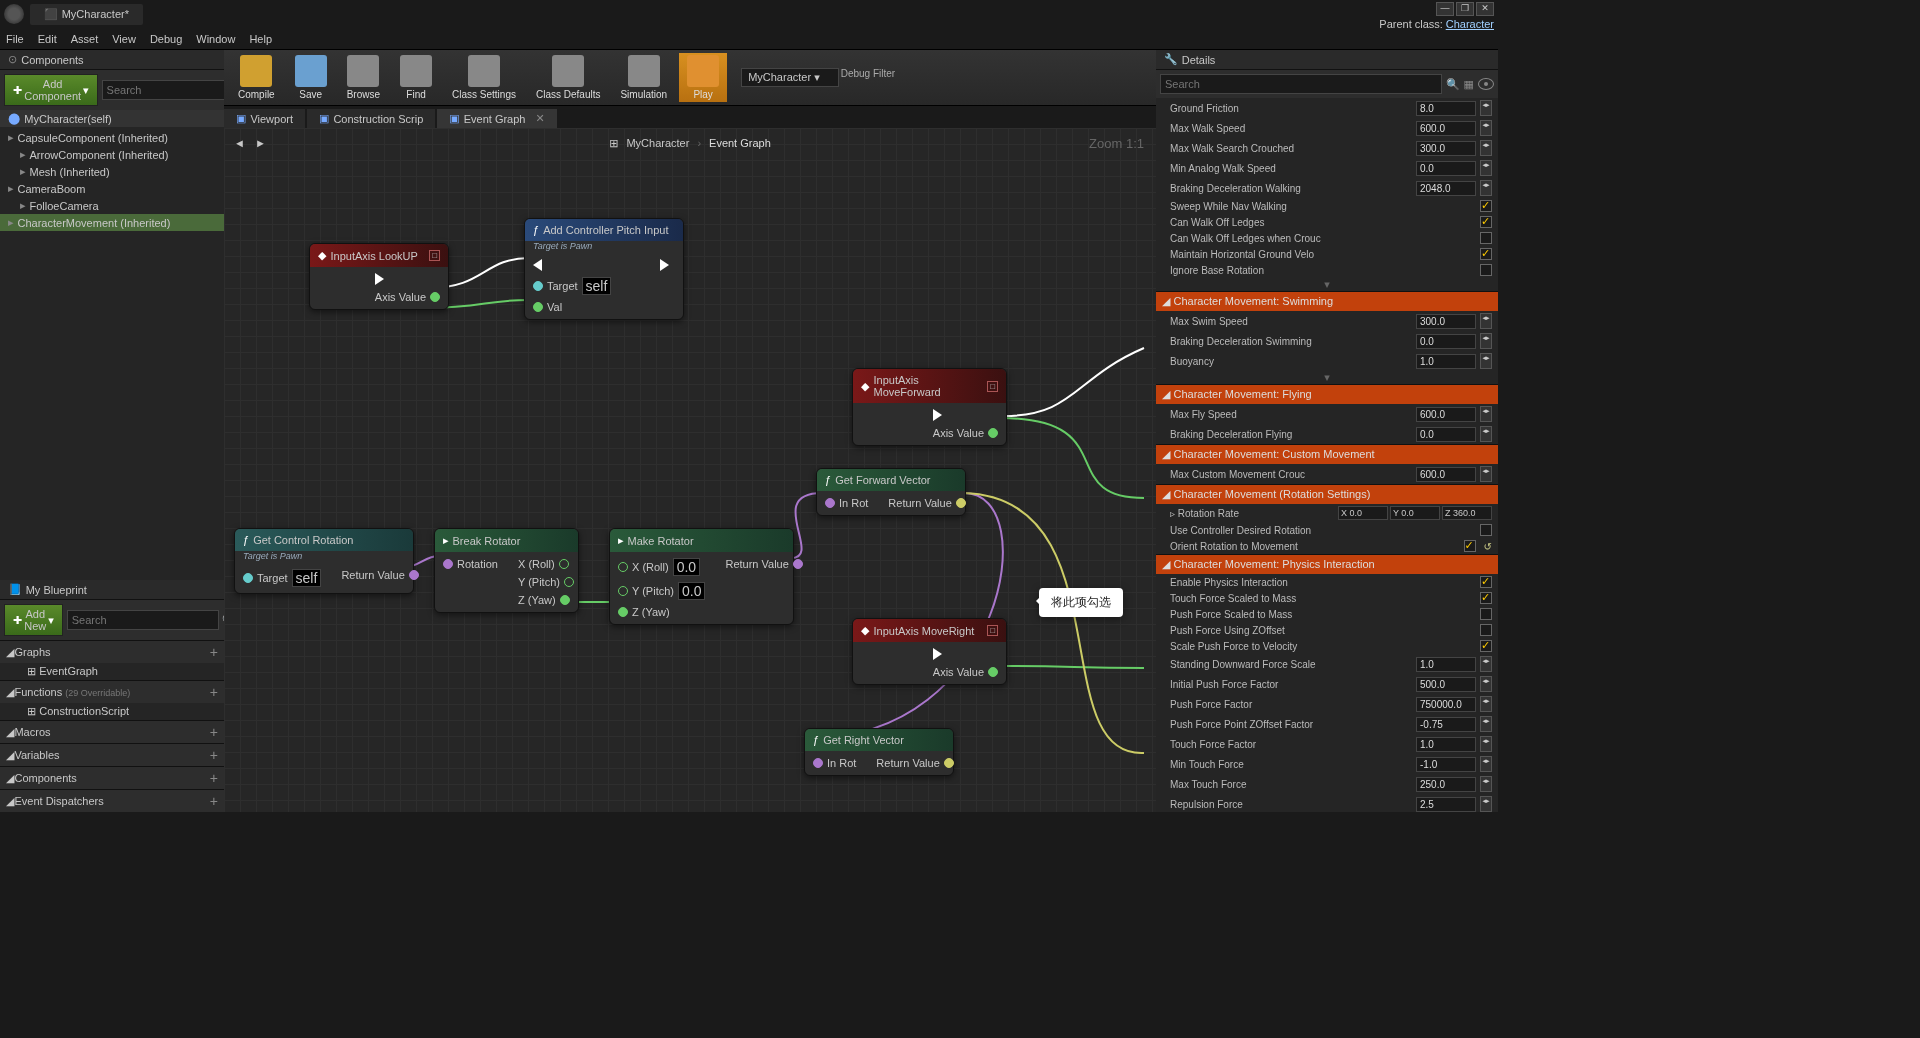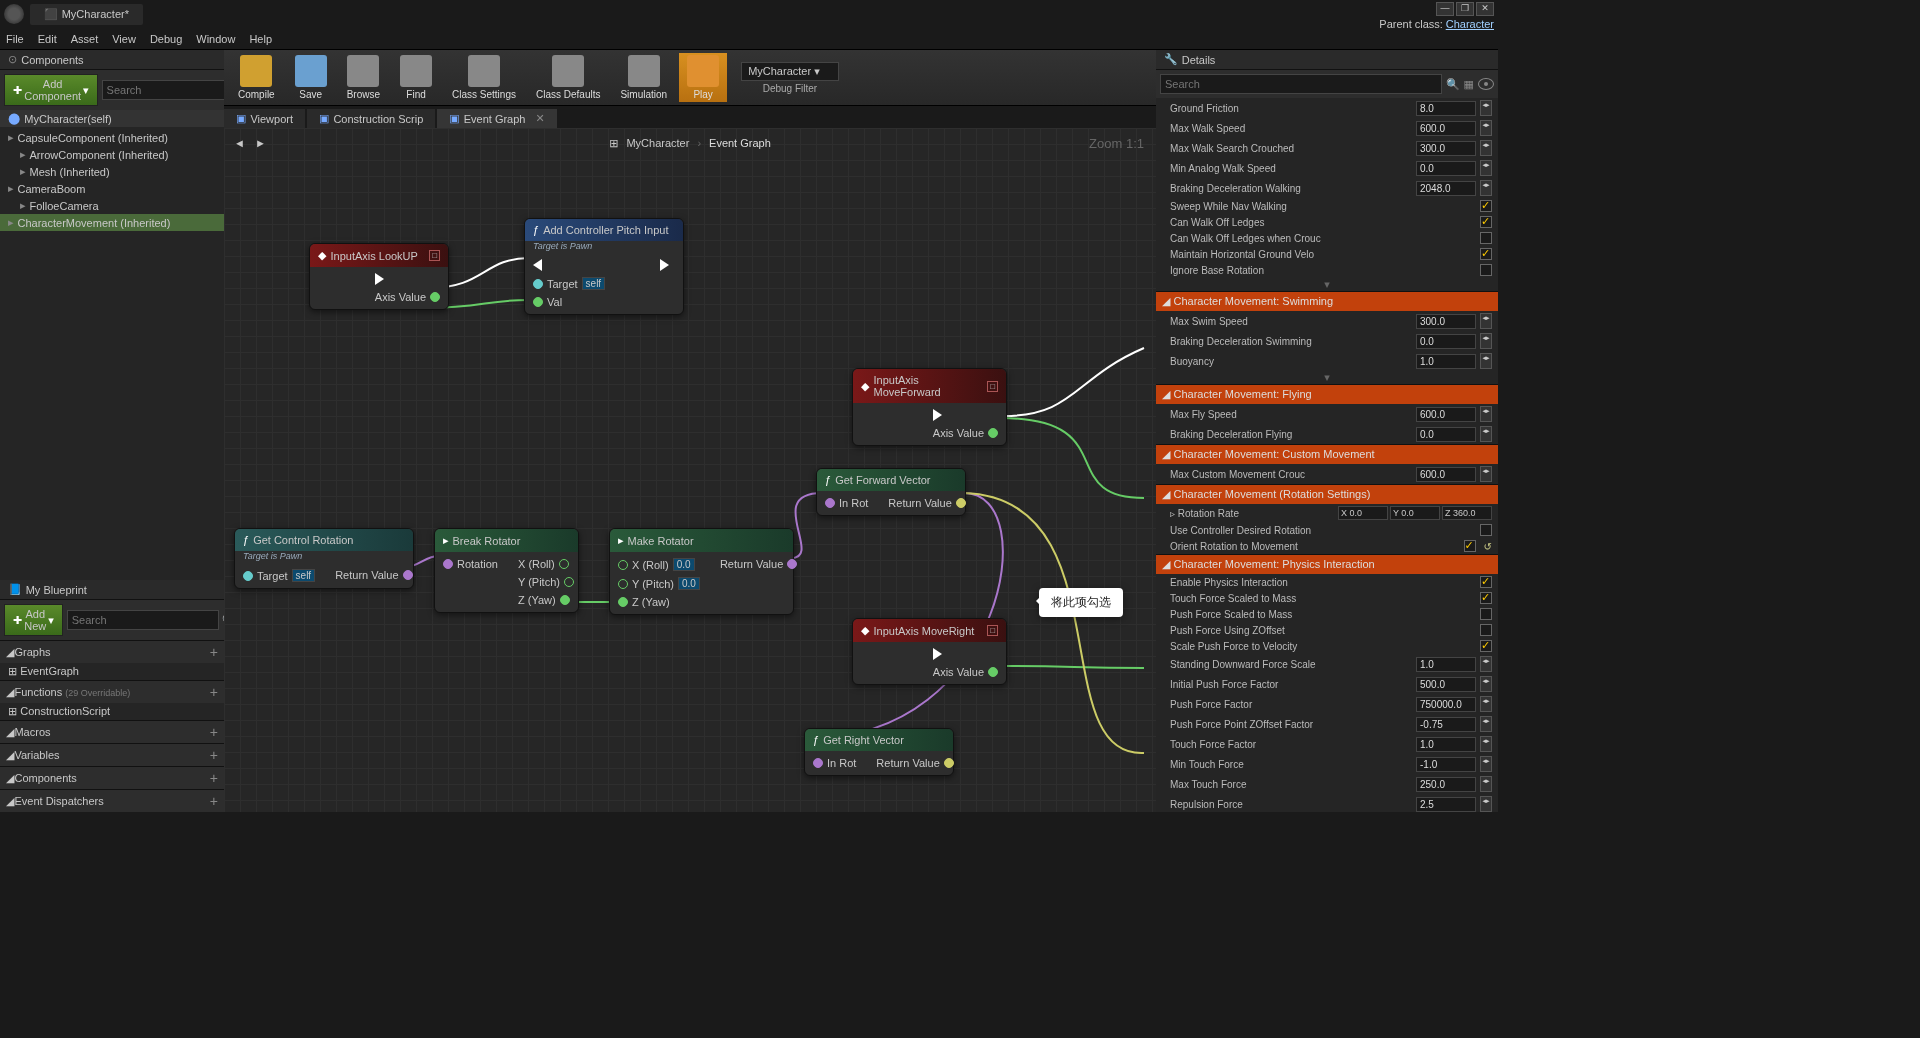--- a/index.html
+++ b/index.html
@@ -19,21 +19,21 @@
 .panel-tab.small{background:#2a2a2a;font-size:10px}
 .add-btn{background:linear-gradient(#5a8a2a,#3a6a1a);border:1px solid #222;padding:3px 8px;color:#fff;font-size:11px;cursor:pointer;display:inline-flex;align-items:center;gap:2px}
 .search-box{flex:1;background:#1a1a1a;border:1px solid #444;padding:2px 4px;height:20px;color:#888}
 .toolbar-row{display:flex;align-items:center;gap:4px;padding:4px;background:#2d2d2d}
 .comp-tree{padding:2px 0;flex-shrink:0}
 .tree-item{padding:2px 4px 2px 8px;cursor:pointer;display:flex;align-items:center;gap:4px;font-size:11px}
 .tree-item.selected{background:#4a6a3a}
 .tree-item.indent1{padding-left:20px}
 .bp-section{padding:3px 6px;background:#2d2d2d;border-top:1px solid #111;display:flex;justify-content:space-between;align-items:center;cursor:pointer}
 .bp-section .plus{color:#888;font-size:14px}
-.bp-item{padding:2px 8px;font-size:11px}
+.bp-item{padding:2px 27px;font-size:11px}
 .center-col{flex:1;display:flex;flex-direction:column;background:#1e1e1e;position:relative}
 .toolbar{height:56px;background:linear-gradient(#333,#282828);display:flex;align-items:center;padding:0 6px;gap:4px;border-bottom:1px solid #000}
 .tool-btn{display:flex;flex-direction:column;align-items:center;padding:2px 8px;cursor:pointer;gap:2px}
 .tool-btn.active{background:linear-gradient(#d89020,#b87010)}
 .tool-icon{width:32px;height:32px;border-radius:3px}
 .tool-btn span{font-size:10px;color:#ddd}
 .combo{background:#1a1a1a;border:1px solid #444;padding:2px 18px 2px 6px;font-size:11px;position:relative}
 .tabs-row{height:22px;background:#1a1a1a;display:flex;align-items:end}
 .graph-tab{padding:3px 12px;background:#2a2a2a;margin-right:2px;font-size:11px;cursor:pointer;display:flex;align-items:center;gap:4px}
 .graph-tab.active{background:#353535}
@@ -52,21 +52,21 @@
 .node-body{padding:6px 8px;display:flex;justify-content:space-between;gap:20px}
 .pins-left,.pins-right{display:flex;flex-direction:column;gap:6px}
 .pin{display:flex;align-items:center;gap:4px;font-size:10px;white-space:nowrap}
 .pin-dot{width:10px;height:10px;border-radius:50%;border:1px solid #888}
 .pin-dot.exec{width:0;height:0;border:6px solid transparent;border-left:9px solid #fff;border-radius:0;background:none}
 .pin-dot.exec.in{border-left:none;border-right:9px solid #fff}
 .pin-dot.green{background:#6c6;border-color:#6c6}
 .pin-dot.yellow{background:#cc6;border-color:#cc6}
 .pin-dot.cyan{background:#6cc;border-color:#6cc}
 .pin-dot.purple{background:#a7c;border-color:#a7c}
-.pin-box{background:#0c4a6e;border:1px solid #444;padding:0 3px;font-size:10px}
+.pin-box{background:#000000;border:1px solid #444;padding:0 3px;font-size:14px}
 .tooltip{position:absolute;background:#fff;color:#222;padding:6px 12px;border-radius:4px;font-size:12px;box-shadow:0 2px 8px rgba(0,0,0,0.4)}
 .tooltip::before{content:'';position:absolute;left:-8px;top:8px;border:5px solid transparent;border-right-color:#fff}
 .right-col{width:342px;background:#252525;display:flex;flex-direction:column}
 .details-body{flex:1;overflow-y:auto;font-size:10px}
 .details-body::-webkit-scrollbar{width:10px}
 .details-body::-webkit-scrollbar-thumb{background:#444}
 .detail-section{background:#c2410c;padding:3px 6px;border-top:1px solid #111;font-size:11px;color:#ddd}
 .detail-row{display:flex;align-items:center;padding:2px 6px;gap:4px}
 .detail-label{flex:1;font-size:10px;color:#bbb;padding-left:8px}
 .detail-input{width:60px;background:#1a1a1a;border:1px solid #444;padding:1px 3px;font-size:10px;color:#ddd}
@@ -203,21 +203,21 @@
           <span>Class Defaults</span>
         </div>
         <div class="tool-btn">
           <div class="tool-icon" style="background:#888"></div>
           <span>Simulation</span>
         </div>
         <div class="tool-btn active">
           <div class="tool-icon" style="background:#e09030"></div>
           <span>Play</span>
         </div>
-        <div style="display: flex; flex-direction: column; gap: 2px; margin-left: 10px;">
+        <div style="display: flex; gap: 2px; margin-left: 10px;">
           <div class="combo">MyCharacter ▾</div>
           <span style="font-size:10px;color:#aaa;text-align:center">Debug Filter</span>
         </div>
       </div>
     <div class="tabs-row" id="graph-tabs">
         <div class="graph-tab"><span style="color:#7af">▣</span> Viewport</div>
         <div class="graph-tab"><span style="color:#7af">▣</span> Construction Scrip</div>
         <div class="graph-tab active"><span style="color:#7af">▣</span> Event Graph <span style="color:#888;margin-left:6px">✕</span></div>
       </div>
     <div class="graph-area">

